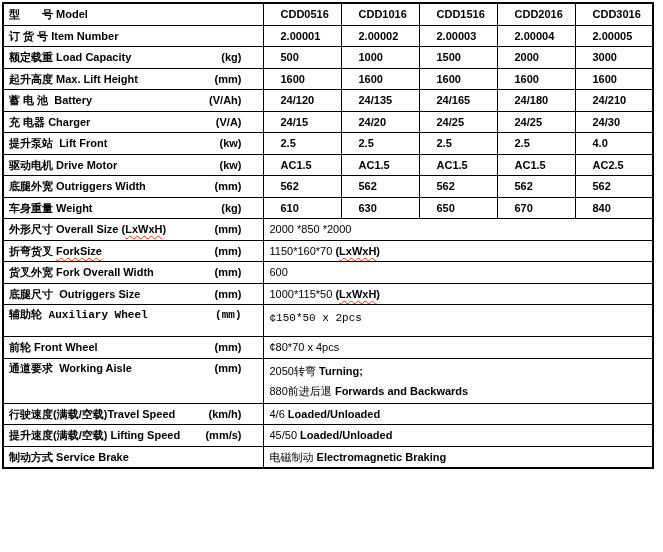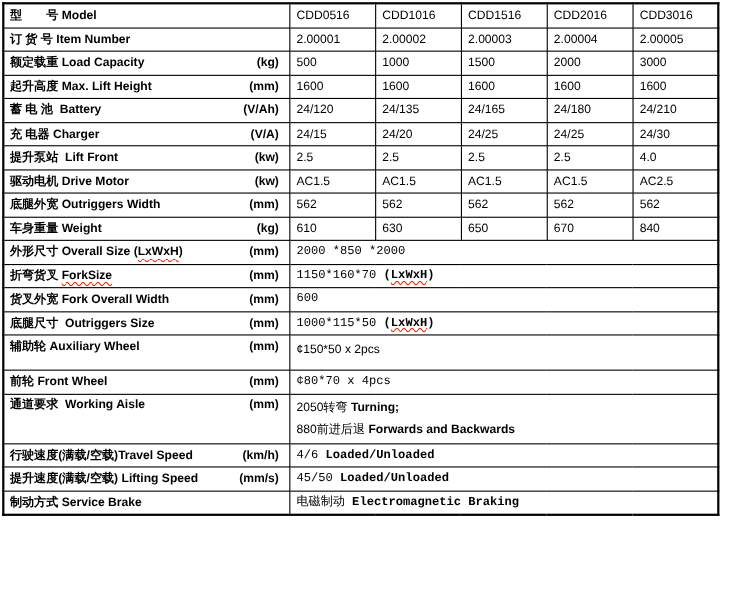--- a/index.html
+++ b/index.html
@@ -12,33 +12,33 @@
     position:absolute;left:2px;top:2px;
     border-collapse:collapse;table-layout:fixed;width:650px;
     border:2px solid #000;
   }
   td{
     border:1px solid #000;
     font-size:11px;line-height:14px;color:#000;
     padding:0;vertical-align:middle;overflow:hidden;
   }
   tr.h-normal td{height:20.5px;}
-  tr.h-tall td{height:28px;vertical-align:top;padding-top:3px;}
+  tr.h-tall td{height:28px;vertical-align:top;padding-top:3px;font-family:Liberation Mono, monospace;}
   tr.h-two td{height:42px;vertical-align:top;padding-top:2px;}
   .label-wrap{
     display:flex;justify-content:space-between;align-items:baseline;
-    padding:0 9px 0 5px;
+    padding:0 21px 0 5px;
   }
   .lab{font-weight:bold;white-space:pre;}
   .lab .en{font-weight:bold;}
   .unit{font-weight:bold;white-space:nowrap;margin-left:4px;}
-  .val-td{padding-left:6px;padding-right:2px;white-space:nowrap;}
+  .val-td{padding-left:17px;padding-right:2px;white-space:nowrap;font-weight:bold;}
   .merged-td{padding-left:6px;padding-right:2px;white-space:nowrap;}
   .line{line-height:20px;white-space:pre;}
-  tr.h-normal .line{line-height:14px;font-family:Liberation Mono, monospace;}
+  tr.h-normal .line{line-height:14px;}
   .b{font-weight:bold;}
   .sq{
     text-decoration-line:underline;
     text-decoration-style:wavy;
     text-decoration-color:#ff2a00;
     text-decoration-thickness:1px;
     text-underline-offset:2px;
   }
 </style>
 </head>

